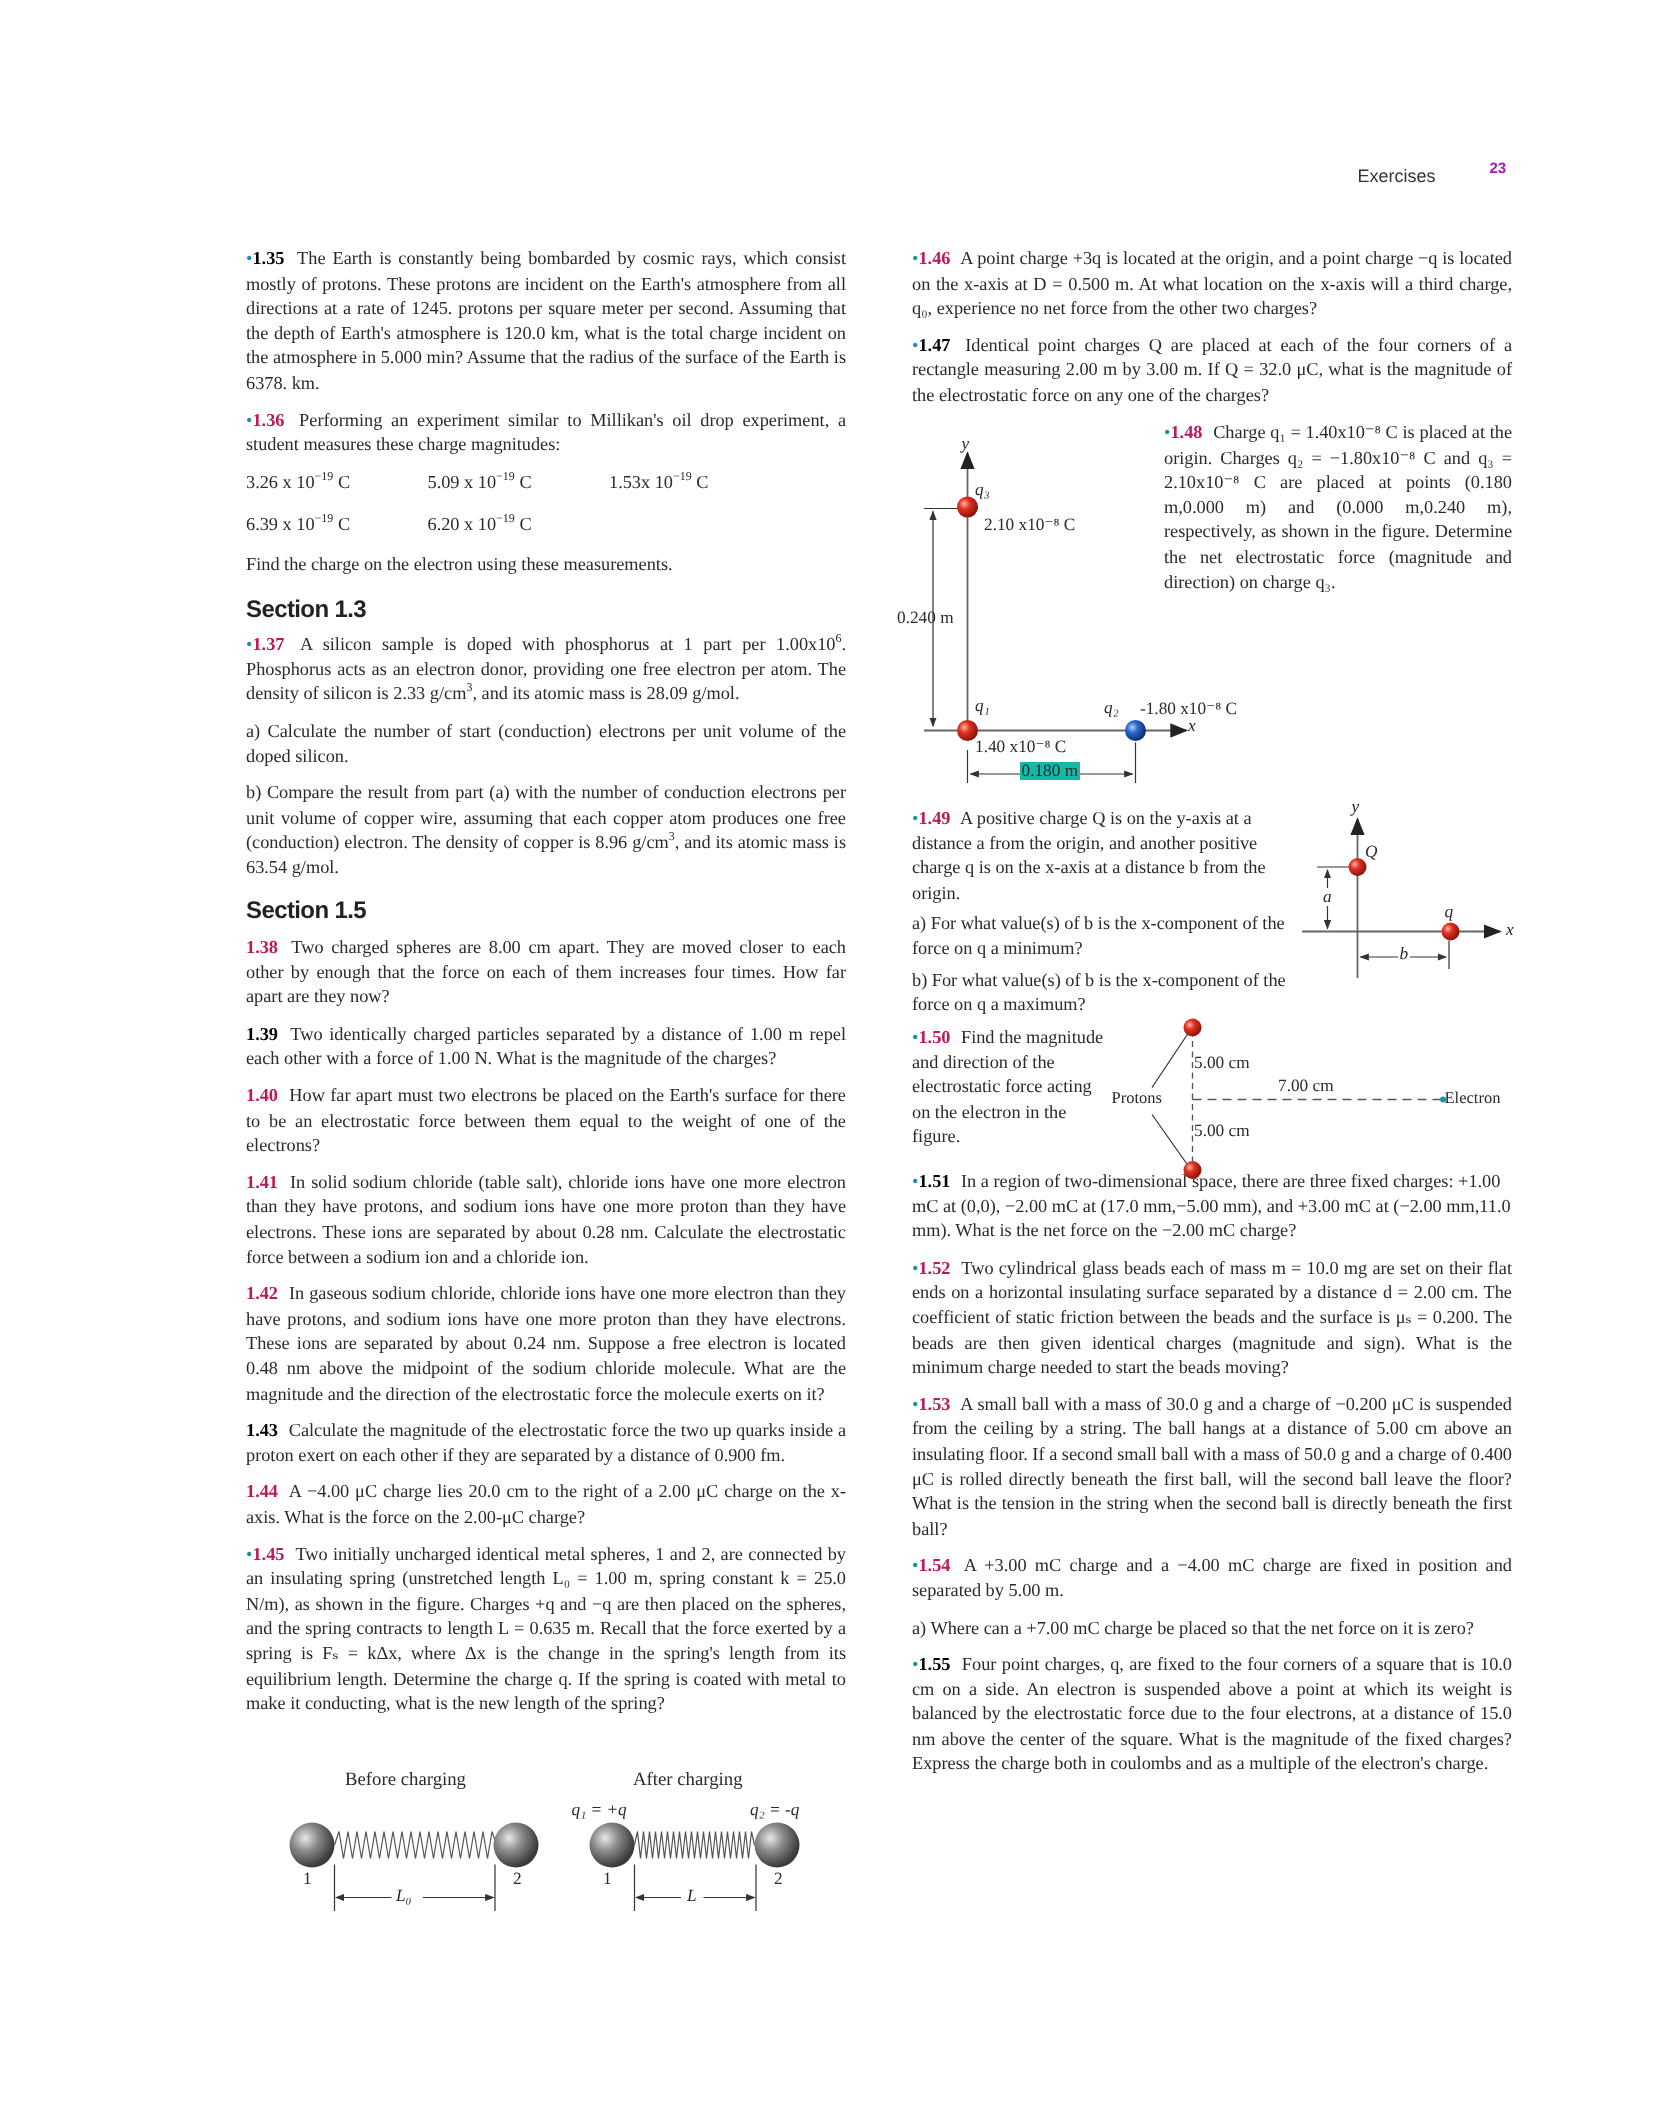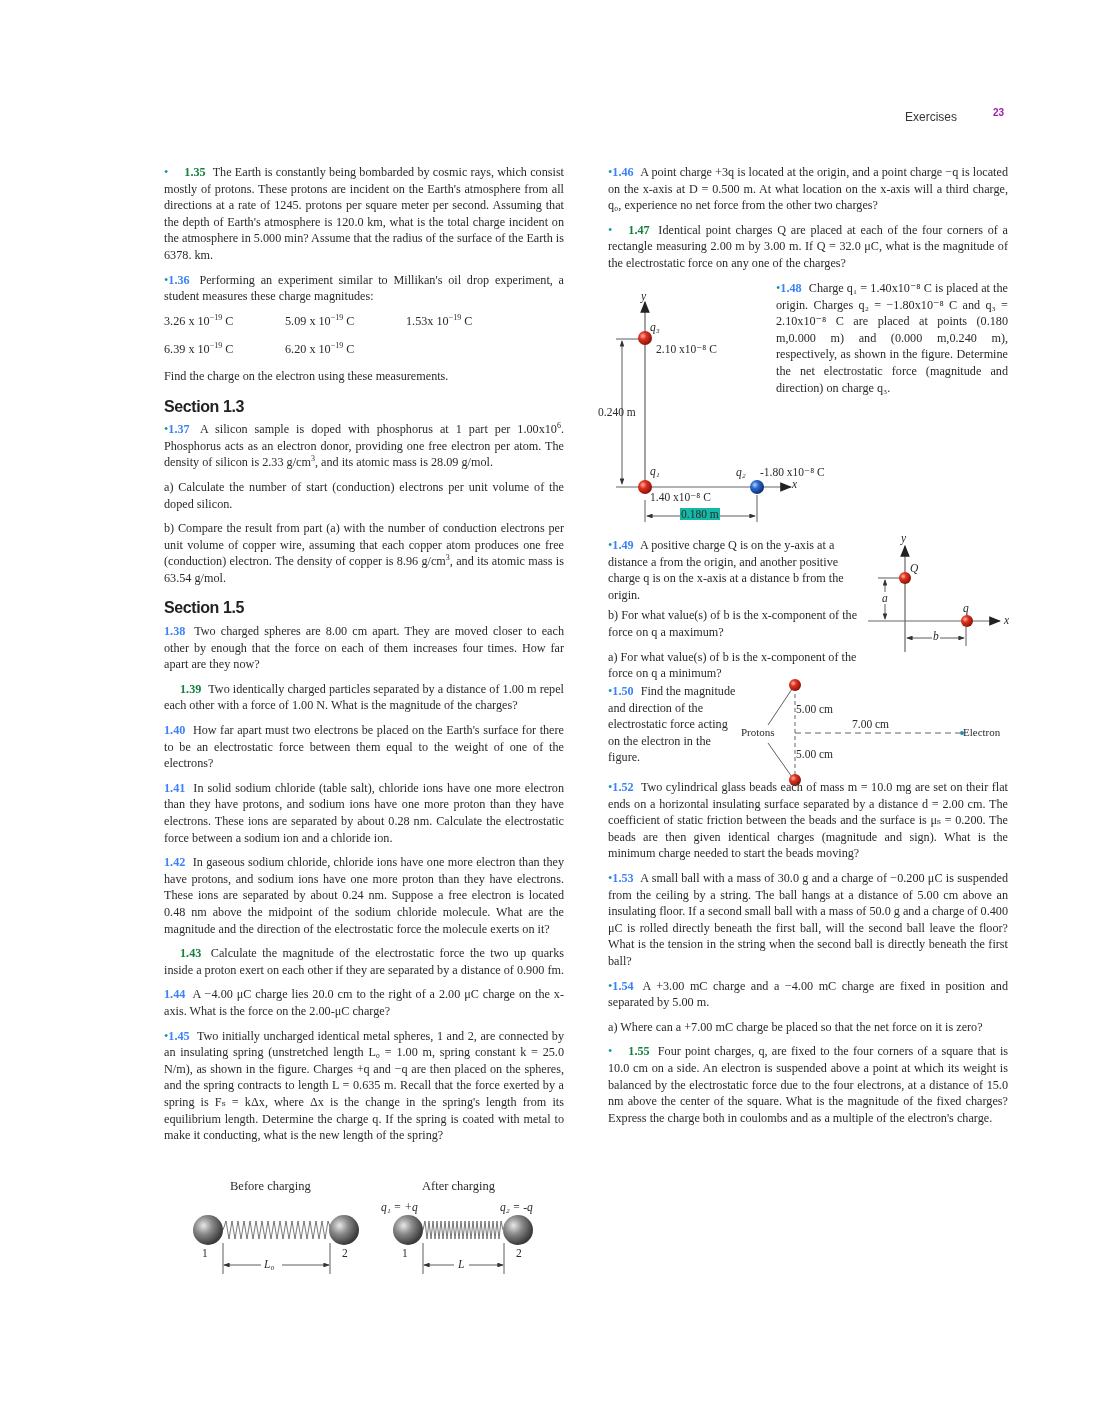--- a/index.html
+++ b/index.html
@@ -5,22 +5,22 @@
   html, body { margin: 0; padding: 0; background: #ffffff; }
   body { width: 1118px; height: 1403px; position: relative; overflow: hidden;
          font-family: "Liberation Serif", "DejaVu Serif", serif; color: #2a2a2a; }
   .hdr { position: absolute; top: 106px; font-family: "Liberation Sans", sans-serif; text-align: center; }
   .hdr-title { left: 905px; font-size: 12px; color: #333; top: 110px; }
   .hdr-page { left: 993px; font-size: 10px; font-weight: bold; color: #a21caf; top: 107px; }
   .col { position: absolute; font-size: 12.2px; line-height: 16.6px; text-align: justify; }
   .col-left { left: 164px; top: 164px; width: 400px; }
   .col-right { left: 608px; top: 164px; width: 400px; }
   .prob { margin: 0 0 8px 0; }
-  .num { font-weight: bold; color: #3b82f6; margin-right: 4px; }
-  .num.teal { color: #15803d; margin-left: 16px; }
+  .num { font-weight: bold; color: #be185d; margin-right: 4px; }
+  .num.teal { color: #000000; }
   .bullet { color: #1b8fa8; }
   .section { font-family: "Liberation Sans", sans-serif; font-weight: bold; font-size: 16px;
              margin: 14px 0 6px 0; letter-spacing: -0.4px; color: #222; }
   .charges { display: grid; grid-template-columns: 121px 121px 120px; row-gap: 12px; margin: 8px 0 10px 0; }
   .charges span { white-space: nowrap; }
   sup, sub { font-size: 8px; line-height: 0; }
   .i { font-style: italic; }
   .abs { position: absolute; }
   .fig-text { font-size: 11.5px; position: absolute; white-space: nowrap; }
   .wm { position: absolute; color: rgba(0,0,0,0.04); font-family: "Liberation Sans", sans-serif; font-weight: bold; }
@@ -173,22 +173,22 @@
   <div class="fig-text" style="left:2px;top:116px;">0.240 m</div>
   <div class="fig-text i" style="left:54px;top:175px;">q₁</div>
   <div class="fig-text" style="left:54px;top:200px;">1.40 x10⁻⁸ C</div>
   <div class="fig-text i" style="left:140px;top:176px;">q₂</div>
   <div class="fig-text" style="left:164px;top:175px;">-1.80 x10⁻⁸ C</div>
   <div class="fig-text" style="left:84px;top:218px;background:#14b8a6;padding:0 1px;">0.180 m</div>
 </div>
 
 <div class="col" style="left:608px;top:537px;width:258px;">
   <p class="prob" style="margin-bottom:4px;text-align:left"><span class="bullet">•</span><span class="num">1.49</span> <span>A positive charge Q is on the y-axis at a distance a from the origin, and another positive charge q is on the x-axis at a distance b from the origin.</span></p>
+  <p class="prob" style="margin-bottom:4px;text-align:left">a) For what value(s) of b is the x-component of the force on q a minimum?</p>
   <p class="prob" style="text-align:left">b) For what value(s) of b is the x-component of the force on q a maximum?</p>
-  <p class="prob" style="margin-bottom:4px;text-align:left">a) For what value(s) of b is the x-component of the force on q a minimum?</p>
 </div>
 
 <div class="abs" style="left:866px;top:532px;width:150px;height:125px;">
   <svg width="150" height="125" style="position:absolute;left:0;top:0;">
     <defs>
       <radialGradient id="red3" cx="35%" cy="35%" r="65%">
           <stop offset="0%" stop-color="#ffb3a8"></stop>
           <stop offset="40%" stop-color="#e0321f"></stop>
           <stop offset="100%" stop-color="#8e140a"></stop>
         </radialGradient>
@@ -241,18 +241,19 @@
     <circle cx="224" cy="58" r="2" fill="#1b8fa8"></circle>
   </svg>
   <div class="fig-text" style="left:3px;top:51px;font-size:11px;">Protons</div>
   <div class="fig-text" style="left:225px;top:51px;font-size:11px;">Electron</div>
   <div class="fig-text" style="left:58px;top:28px;">5.00 cm</div>
   <div class="fig-text" style="left:58px;top:73px;">5.00 cm</div>
   <div class="fig-text" style="left:114px;top:43px;">7.00 cm</div>
 </div>
 
 <div class="col" style="left:608px;top:779px;width:400px;">
+  <p class="prob" style="text-align:left"><span class="bullet">•</span><span class="num teal">1.51</span> <span>In a region of two-dimensional space, there are three fixed charges: +1.00 mC at (0,0), −2.00 mC at (17.0 mm,−5.00 mm), and +3.00 mC at (−2.00 mm,11.0 mm). What is the net force on the −2.00 mC charge?</span></p>
   <p class="prob"><span class="bullet">•</span><span class="num">1.52</span> <span>Two cylindrical glass beads each of mass m = 10.0 mg are set on their flat ends on a horizontal insulating surface separated by a distance d = 2.00 cm. The coefficient of static friction between the beads and the surface is μₛ = 0.200. The beads are then given identical charges (magnitude and sign). What is the minimum charge needed to start the beads moving?</span></p>
   <p class="prob"><span class="bullet">•</span><span class="num">1.53</span> <span>A small ball with a mass of 30.0 g and a charge of −0.200 μC is suspended from the ceiling by a string. The ball hangs at a distance of 5.00 cm above an insulating floor. If a second small ball with a mass of 50.0 g and a charge of 0.400 μC is rolled directly beneath the first ball, will the second ball leave the floor? What is the tension in the string when the second ball is directly beneath the first ball?</span></p>
   <p class="prob"><span class="bullet">•</span><span class="num">1.54</span> <span>A +3.00 mC charge and a −4.00 mC charge are fixed in position and separated by 5.00 m.</span></p>
   <p class="prob">a) Where can a +7.00 mC charge be placed so that the net force on it is zero?</p>
   <p class="prob"><span class="bullet">•</span><span class="num teal">1.55</span> <span>Four point charges, q, are fixed to the four corners of a square that is 10.0 cm on a side. An electron is suspended above a point at which its weight is balanced by the electrostatic force due to the four electrons, at a distance of 15.0 nm above the center of the square. What is the magnitude of the fixed charges? Express the charge both in coulombs and as a multiple of the electron's charge.</span></p>
 </div>
 
 </body></html>

